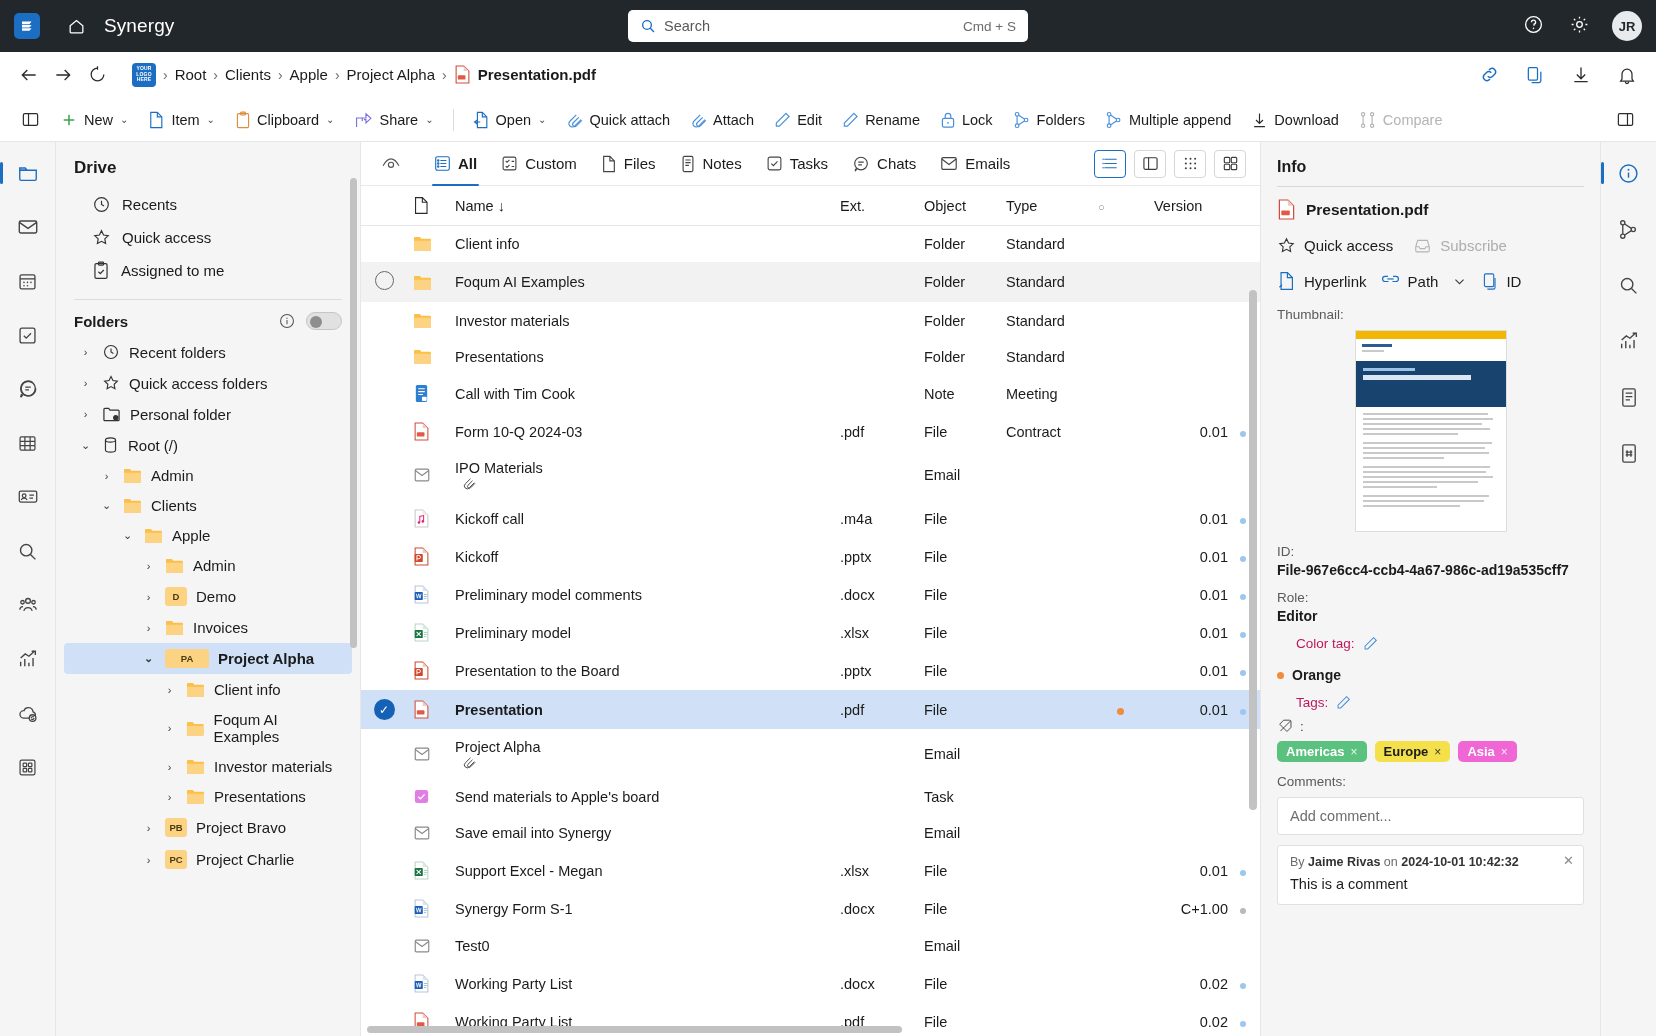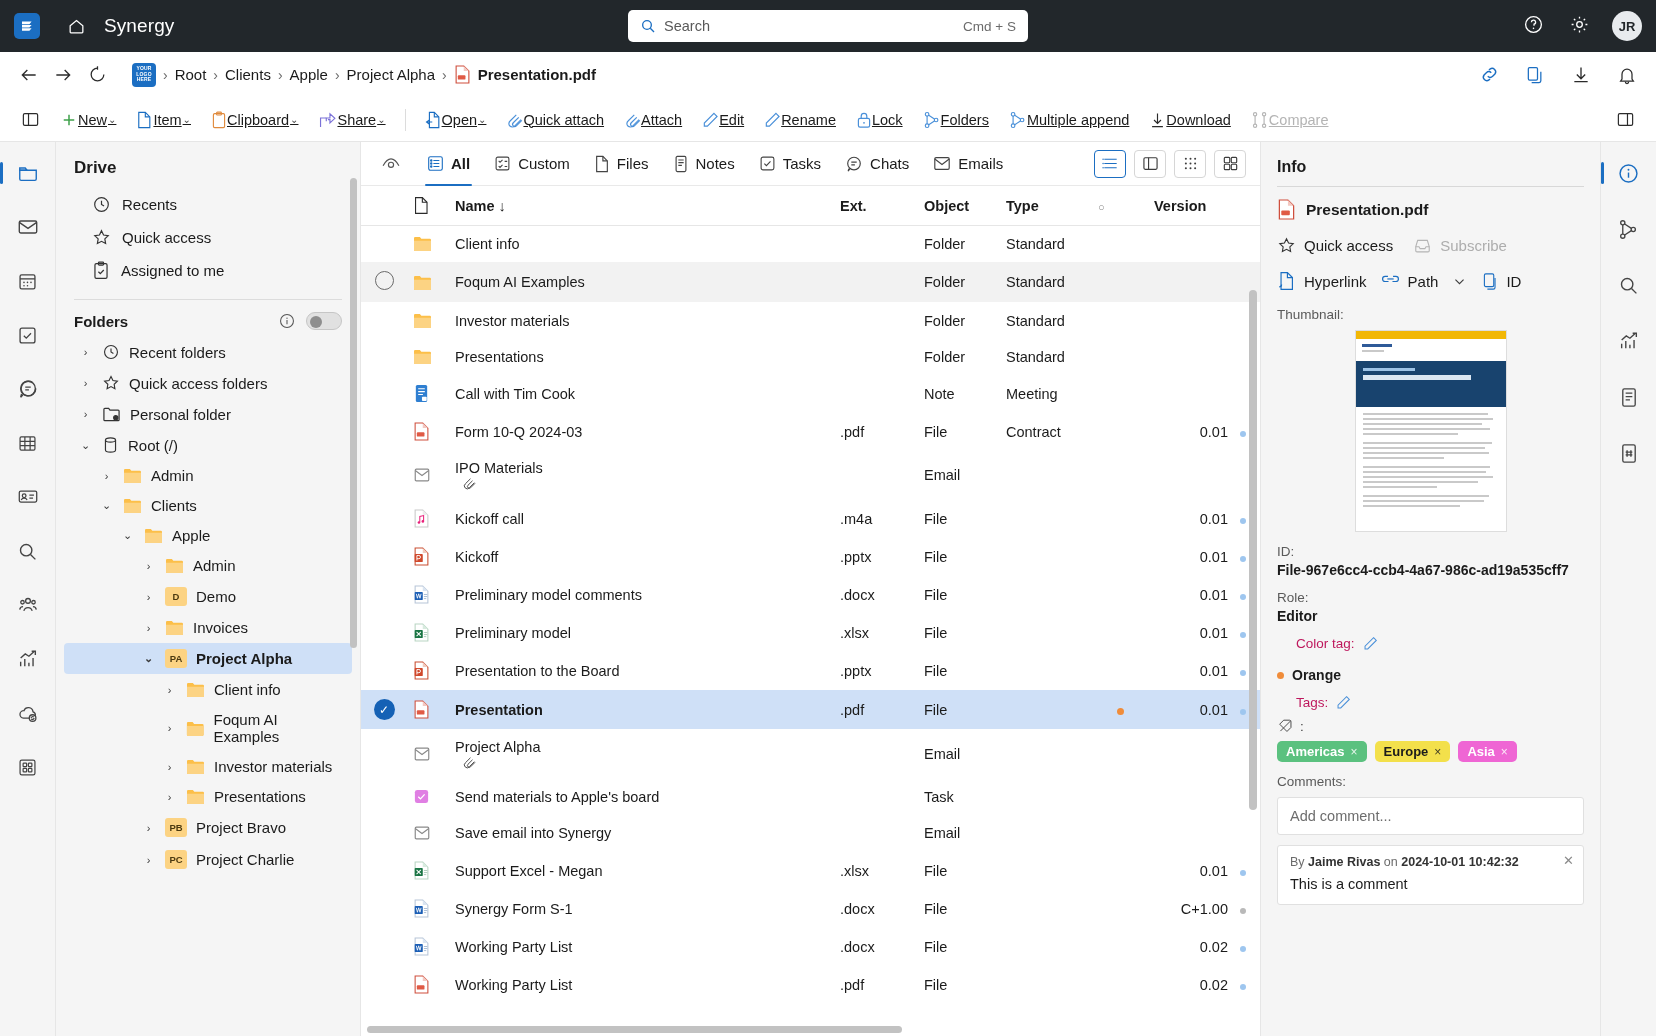--- a/index.html
+++ b/index.html
@@ -62,22 +62,22 @@
   .crumb-sep { color:#6c6c6c; font-size:14px; }
   .crumb-file { display:flex; align-items:center; gap:7px; }
   .navrow-right { display:flex; align-items:center; gap:16px; margin-left:10px;}
 
   
   .cmdbar {
     height:44px; flex:0 0 44px; display:flex; align-items:center;
     padding:0 12px; gap:2px; background:#fff; border-bottom:1px solid #e6e6e6;
   }
   .cmd {
-    display:flex; align-items:center; gap:0; padding:5px 9px;
-    border-radius:4px; font-size:14.5px; color:#1b1b1b; white-space:nowrap; cursor:default;text-decoration:underline;
+    display:flex; align-items:center; gap:6px; padding:5px 9px;
+    border-radius:4px; font-size:14.5px; color:#1b1b1b; white-space:nowrap; cursor:default;
   }
   .cmd.disabled { color:#b4b4b4; }
   .cmd .chev { color:#4a4a4a; font-size:10px; margin-left:1px;}
   .cmd-sep { width:1px; height:22px; background:#dcdcdc; margin:0 8px; }
   .cmdbar-right{ margin-left:auto; display:flex; align-items:center; }
 
   
   .body { flex:1; display:flex; min-height:0; }
 
   
@@ -124,41 +124,41 @@
   }
   .tree-item.selected { background:#cfe0f7; font-weight:bold; }
   .tw { width:15px; flex:0 0 15px; display:flex; align-items:center; justify-content:center; color:#3a3a3a; font-size:11px;}
   .sb-vscroll {
     position:absolute; right:3px; top:36px; width:7px; height:470px;
     border-radius:4px; background:#c2c2c2;
   }
 
   
   .main { flex:1; min-width:0; display:flex; flex-direction:column; background:#fff; position:relative;}
-  .tabs { height:44px; flex:0 0 44px; display:flex; align-items:center; padding:0 14px; gap:5px; border-bottom:1px solid #e9e9e9;}
+  .tabs { height:44px; flex:0 0 44px; display:flex; align-items:center; padding:0 14px; gap:12px; border-bottom:1px solid #e9e9e9;}
   .tab {
     display:flex; align-items:center; gap:7px; padding:6px 11px;
     font-size:15px; color:#1b1b1b; position:relative;
   }
   .tab.active { font-weight:bold; }
   .tab.active::after{
     content:""; position:absolute; left:9px; right:9px; bottom:-8px; height:2.5px;
     background:#1b6ec2; border-radius:2px;
   }
   .eye { width:32px;height:28px;display:flex;align-items:center;justify-content:center; color:#555; margin-right:4px;}
   .viewmodes{ margin-left:auto; display:flex; align-items:center; gap:8px; }
   .vm {
     width:32px;height:28px;border-radius:4px;border:1px solid #d6d6d6;
     display:flex;align-items:center;justify-content:center;color:#3d3d3d;background:#fff;
   }
   .vm.active{ border-color:#1b6ec2; color:#1b6ec2; }
 
   table.list { width:100%; border-collapse:collapse; table-layout:fixed; }
   table.list th {
-    font-size:14.5px; font-weight:bold; text-align:left; padding:10px 6px;
+    font-size:14.5px; font-weight:normal; text-align:left; padding:10px 6px;
     border-bottom:1px solid #e6e6e6; color:#1b1b1b; background:#fff;
   }
   table.list td {
     font-size:14.5px; padding:9px 6px; color:#1b1b1b; vertical-align:middle;
     border-bottom:1px solid transparent; white-space:nowrap; overflow:hidden; text-overflow:ellipsis;
   }
   tr.row.hover td { background:#f2f2f2; }
   tr.row.selected td { background:#cfe0f7; }
   tr.row.selected td.c-name { font-weight:bold; }
   .c-check { width:46px; text-align:center; }
@@ -683,21 +683,21 @@
             <div class="tree-item" style="padding-left: 77px;">
               <span class="tw">›</span>
               <svg width="19" height="17" viewBox="0 0 20 18">
                 <path d="M1 3.2a1.2 1.2 0 0 1 1.2-1.2h5l1.6 2h9A1.2 1.2 0 0 1 19 5.2v10.6a1.2 1.2 0 0 1-1.2 1.2H2.2A1.2 1.2 0 0 1 1 15.8z" fill="#fcbf49"></path>
                 <path d="M1 6.2h18v9.6a1.2 1.2 0 0 1-1.2 1.2H2.2A1.2 1.2 0 0 1 1 15.8z" fill="#fcd383"></path>
               </svg>
               <span>Invoices</span>
             </div>
             <div class="tree-item selected" style="padding-left: 77px;">
               <span class="tw">⌄</span>
-              <span style="display:inline-flex;align-items:center;justify-content:center;width:22px;height:19px;border-radius:3px;background:#fcd383;color:#4c3a10;font-size:9.5px;font-weight:bold;">PA</span>
+              <span style="display:inline-flex;align-items:center;justify-content:center;width:44px;height:19px;border-radius:3px;background:#fcd383;color:#4c3a10;font-size:9.5px;font-weight:bold;">PA</span>
               <span>Project Alpha</span>
             </div>
             <div class="tree-item" style="padding-left: 98px;">
               <span class="tw">›</span>
               <svg width="19" height="17" viewBox="0 0 20 18">
                 <path d="M1 3.2a1.2 1.2 0 0 1 1.2-1.2h5l1.6 2h9A1.2 1.2 0 0 1 19 5.2v10.6a1.2 1.2 0 0 1-1.2 1.2H2.2A1.2 1.2 0 0 1 1 15.8z" fill="#fcbf49"></path>
                 <path d="M1 6.2h18v9.6a1.2 1.2 0 0 1-1.2 1.2H2.2A1.2 1.2 0 0 1 1 15.8z" fill="#fcd383"></path>
               </svg>
               <span>Client info</span>
             </div>
@@ -1187,20 +1187,36 @@
                     <path d="M12.8 11h4M12.8 13.4h4M12.8 15.8h2.8" stroke="#9db4cf" stroke-width="1"></path>
                   </svg>
                 </td>
                 <td class="c-name"><span>Synergy Form S-1</span></td>
                 <td class="c-ext">.docx</td>
                 <td class="c-obj">File</td>
                 <td class="c-type"></td>
                 <td class="c-dot"></td>
                 <td class="c-ver">C+1.00</td>
                 <td class="c-flag"><span class="dot-grey"></span></td>
+              </tr>
+              <tr class="row">
+                <td class="c-check"></td>
+                <td class="c-icon">
+                  <svg width="18" height="18" viewBox="0 0 20 20" fill="none" stroke="#8a8a8a" stroke-width="1.3">
+                    <rect x="2.5" y="3.5" width="15" height="13" rx="1.2"></rect>
+                    <path d="M2.5 5l7.5 5.5L17.5 5"></path>
+                  </svg>
+                </td>
+                <td class="c-name"><span>Test0</span></td>
+                <td class="c-ext"></td>
+                <td class="c-obj">Email</td>
+                <td class="c-type"></td>
+                <td class="c-dot"></td>
+                <td class="c-ver"></td>
+                <td class="c-flag"></td>
               </tr>
               <tr class="row">
                 <td class="c-check"></td>
                 <td class="c-icon">
                   <svg width="17" height="19" viewBox="0 0 20 22">
                     <path d="M2.5 1h9l6 6v14H2.5z" fill="#fff" stroke="#b8c6d8" stroke-width="1.25"></path>
                     <path d="M11.5 1l6 6h-6z" fill="#dbe5f1"></path>
                     <rect x="2" y="8" width="9.5" height="9.5" rx="1" fill="#1b5eb5"></rect>
                     <path d="M3.9 10.2l1.3 5.2 1.5-5.2 1.5 5.2 1.3-5.2" stroke="#fff" stroke-width="1" fill="none"></path>
                     <path d="M12.8 11h4M12.8 13.4h4M12.8 15.8h2.8" stroke="#9db4cf" stroke-width="1"></path>

